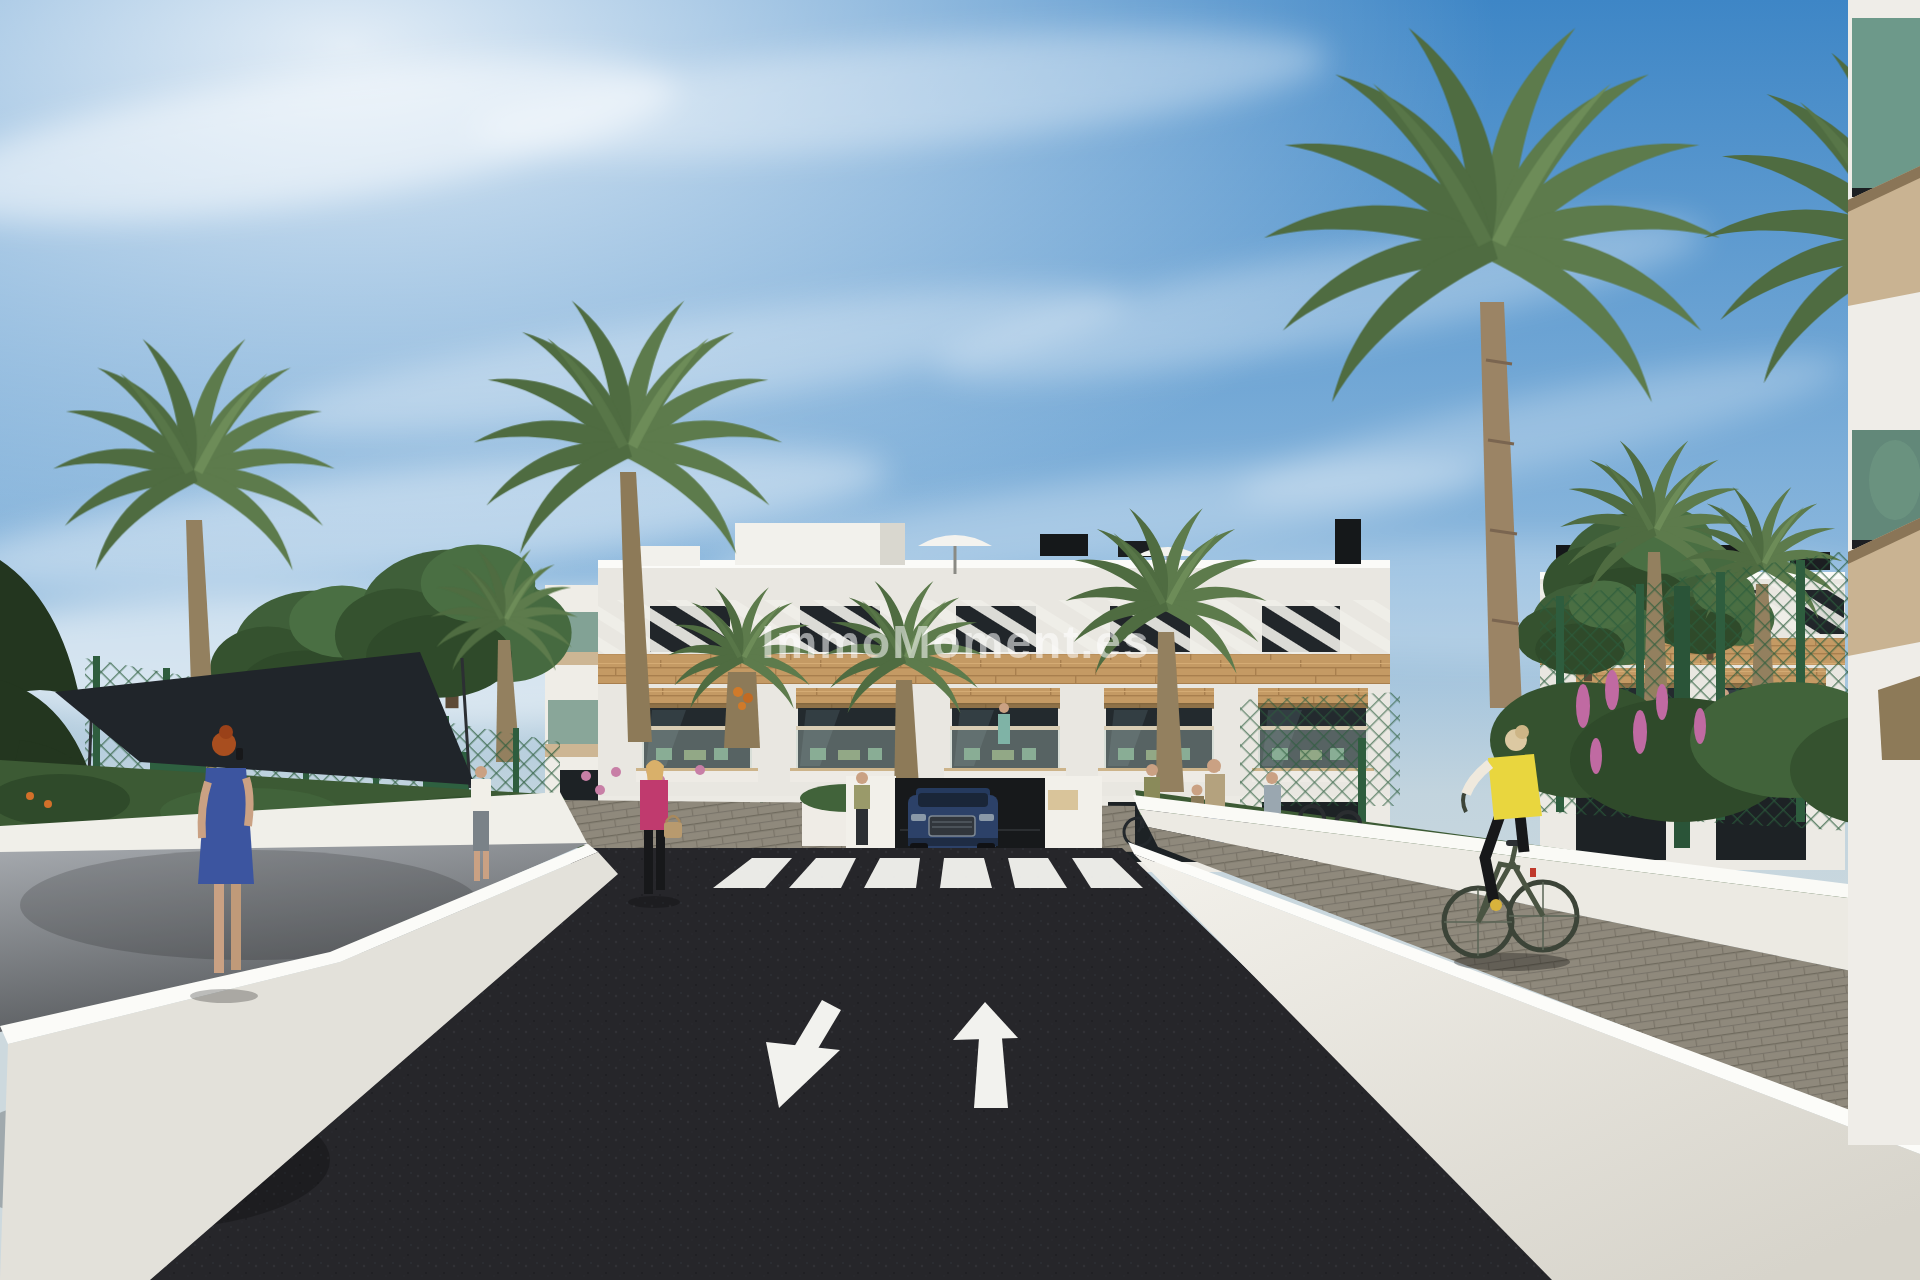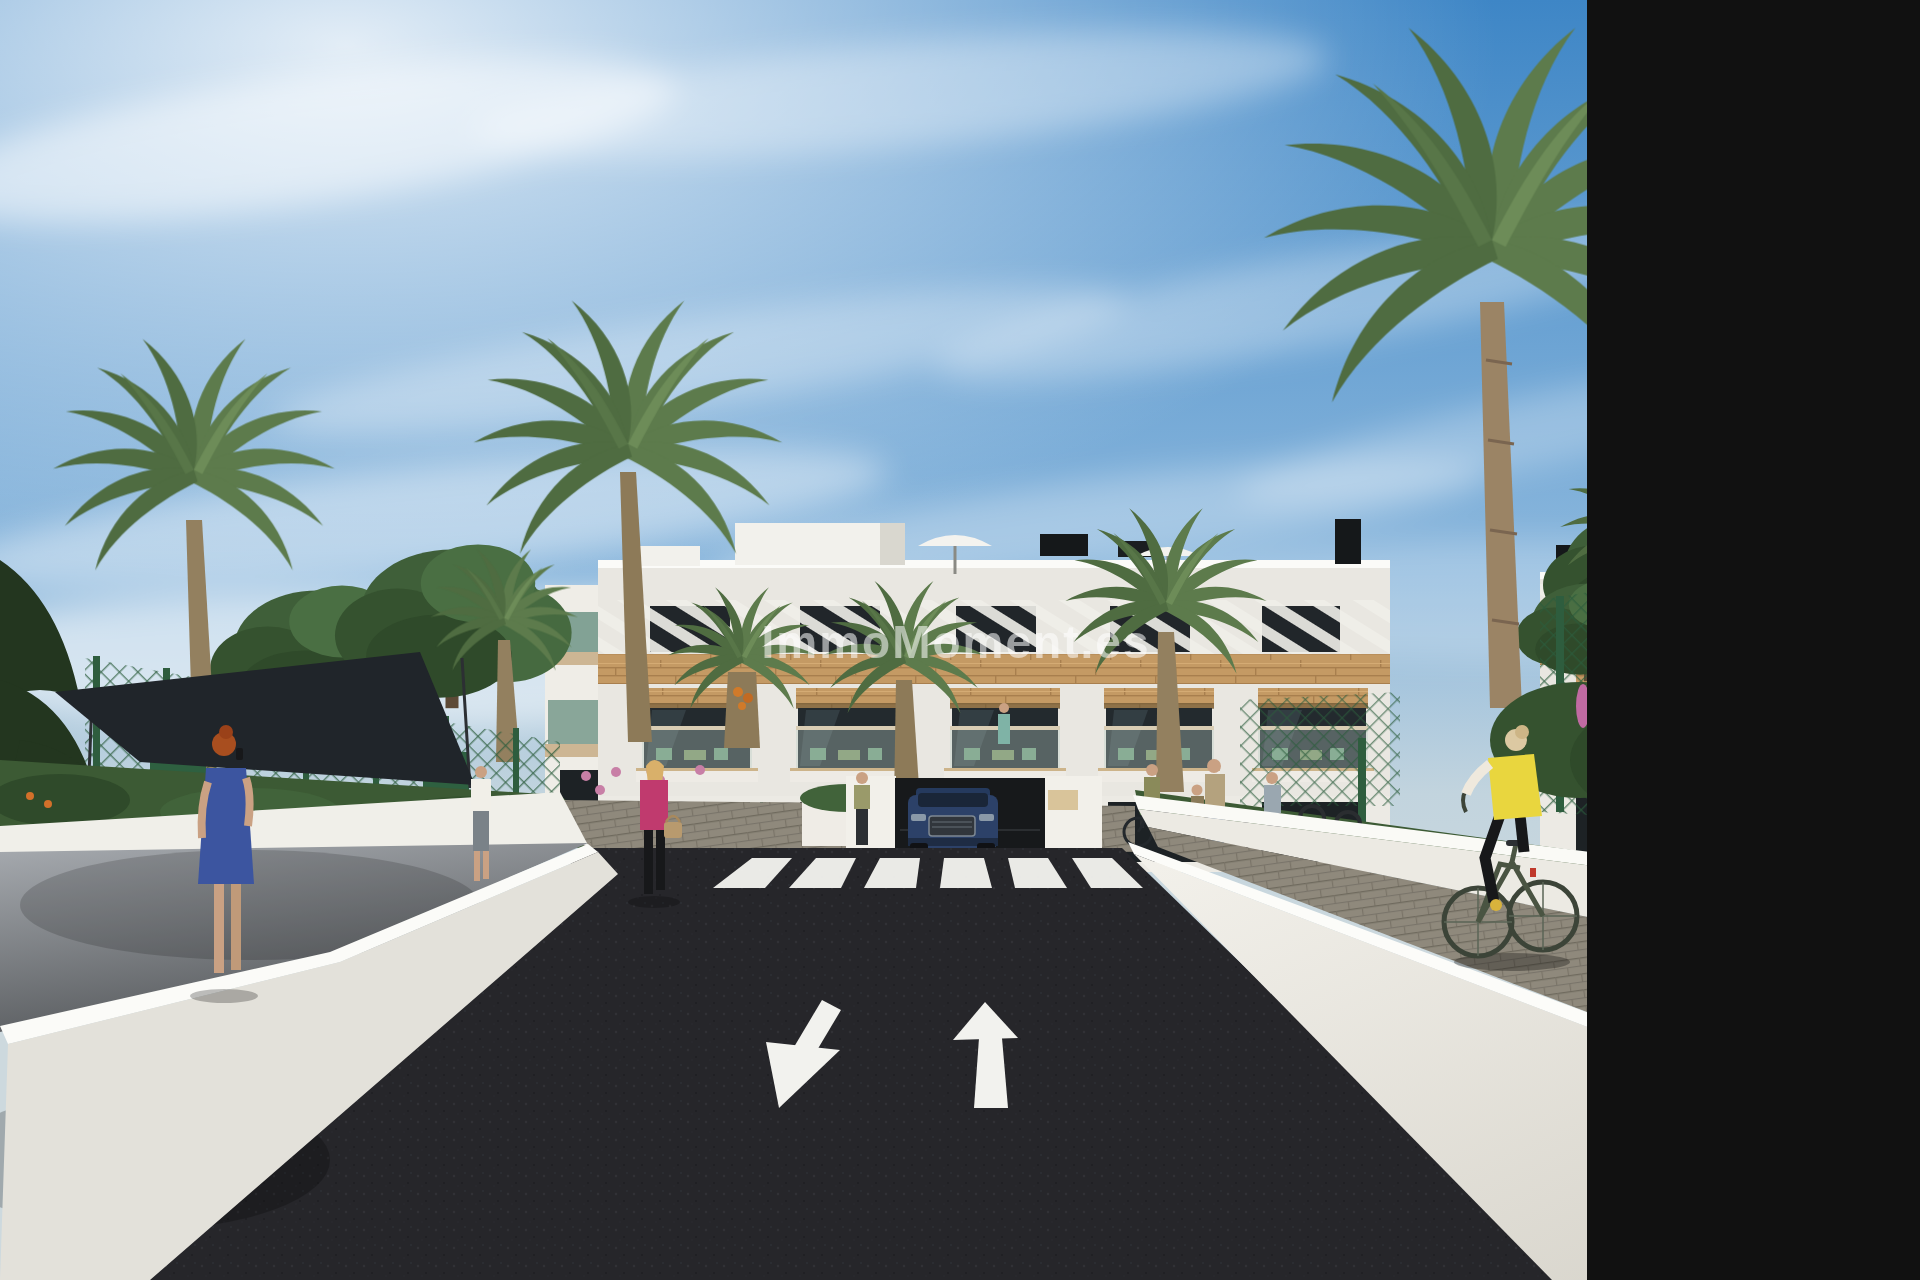--- a/index.html
+++ b/index.html
@@ -1,16 +1,16 @@
 <!DOCTYPE html>
 <html><head>
 <meta charset="utf-8">
 <style>
   html,body{margin:0;padding:0;background:#111;}
-  .stage{width:1587px;height:1280px;position:relative;overflow:hidden;background:#86efac;
+  .stage{width:1920px;height:1280px;position:relative;overflow:hidden;background:#86efac;
          font-family:"Liberation Sans", sans-serif;text-decoration:underline;}
   svg{display:block;}
   .watermark-text{font-family:"Liberation Sans", sans-serif;font-weight:700;font-size:46px;
                   letter-spacing:2px;fill:rgba(255,255,255,0.55);}
 </style>
 </head>
 <body>
 
 <div class="stage">
 <svg viewBox="0 0 1920 1280" width="1920" height="1280">

